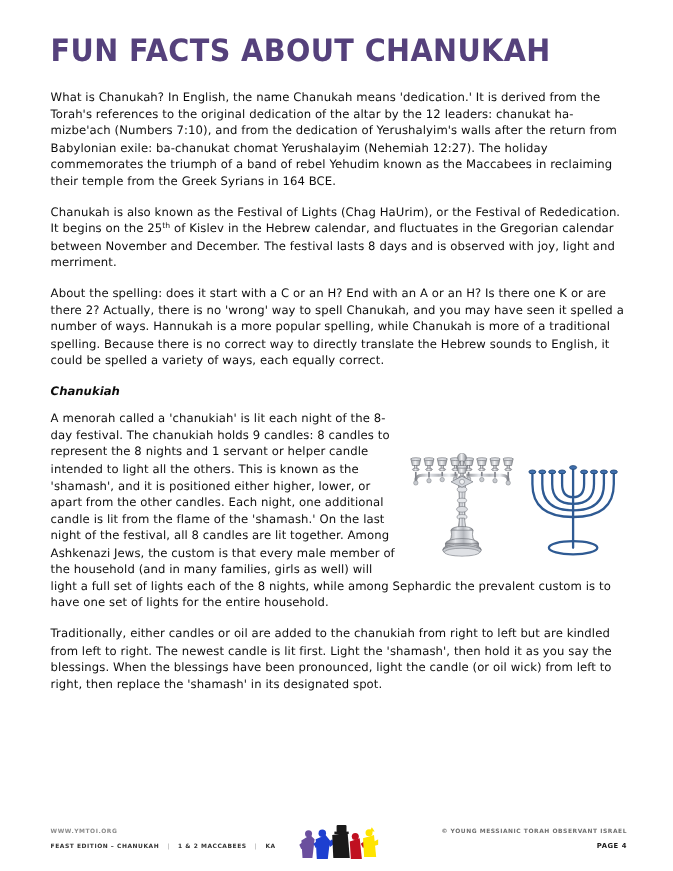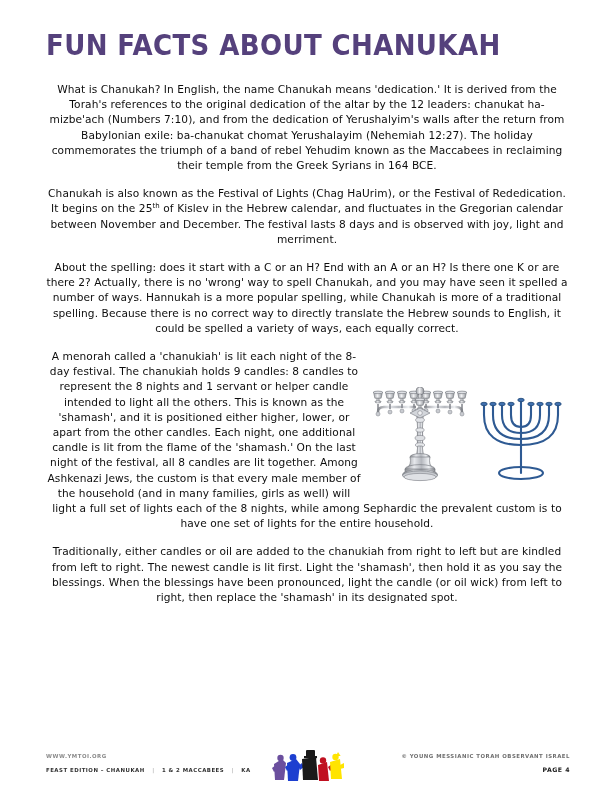--- a/index.html
+++ b/index.html
@@ -46,21 +46,21 @@
     top: 82px;
     width: 522px;
   }
 
   p.para {
     margin: 0 0 13px 0;
     font-family: "DejaVu Sans", sans-serif;
     font-size: 10.6px;
     line-height: 15.2px;
     color: #0d0d0d;
-    text-align: center;
+    text-align: left;
     letter-spacing: 0.08px;
   }
 
   p.para sup {
     font-size: 7px;
     vertical-align: super;
     line-height: 0;
     margin-top: 12px;
   }
 
@@ -181,20 +181,21 @@
   <div class="doc-title">FUN FACTS ABOUT CHANUKAH</div>
 
   <div class="content">
 
     <p class="para">What is Chanukah? In English, the name Chanukah means 'dedication.' It is derived from the Torah's references to the original dedication of the altar by the 12 leaders: chanukat ha-mizbe'ach (Numbers 7:10), and from the dedication of Yerushalyim's walls after the return from Babylonian exile: ba-chanukat chomat Yerushalayim (Nehemiah 12:27). The holiday commemorates the triumph of a band of rebel Yehudim known as the Maccabees in reclaiming their temple from the Greek Syrians in 164 BCE.</p>
 
     <p class="para"><span>Chanukah is also known as the Festival of Lights (Chag HaUrim), or the Festival of Rededication. It begins on the 25</span><sup>th</sup><span> of Kislev in the Hebrew calendar, and fluctuates in the Gregorian calendar between November and December. The festival lasts 8 days and is observed with joy, light and merriment.</span></p>
 
     <p class="para">About the spelling: does it start with a C or an H? End with an A or an H? Is there one K or are there 2? Actually, there is no 'wrong' way to spell Chanukah, and you may have seen it spelled a number of ways. Hannukah is a more popular spelling, while Chanukah is more of a traditional spelling. Because there is no correct way to directly translate the Hebrew sounds to English, it could be spelled a variety of ways, each equally correct.</p>
 
+    <h2 class="subhead">Chanukiah</h2>
 
     <div class="art-float">
 
       <svg class="menorah-silver" viewBox="0 0 96 100">
         <defs>
           <linearGradient id="sil" x1="0" y1="0" x2="1" y2="0">
             <stop offset="0%" stop-color="#8d8f94"></stop>
             <stop offset="30%" stop-color="#e6e8ec"></stop>
             <stop offset="55%" stop-color="#b4b7bd"></stop>
             <stop offset="80%" stop-color="#eef0f3"></stop>

